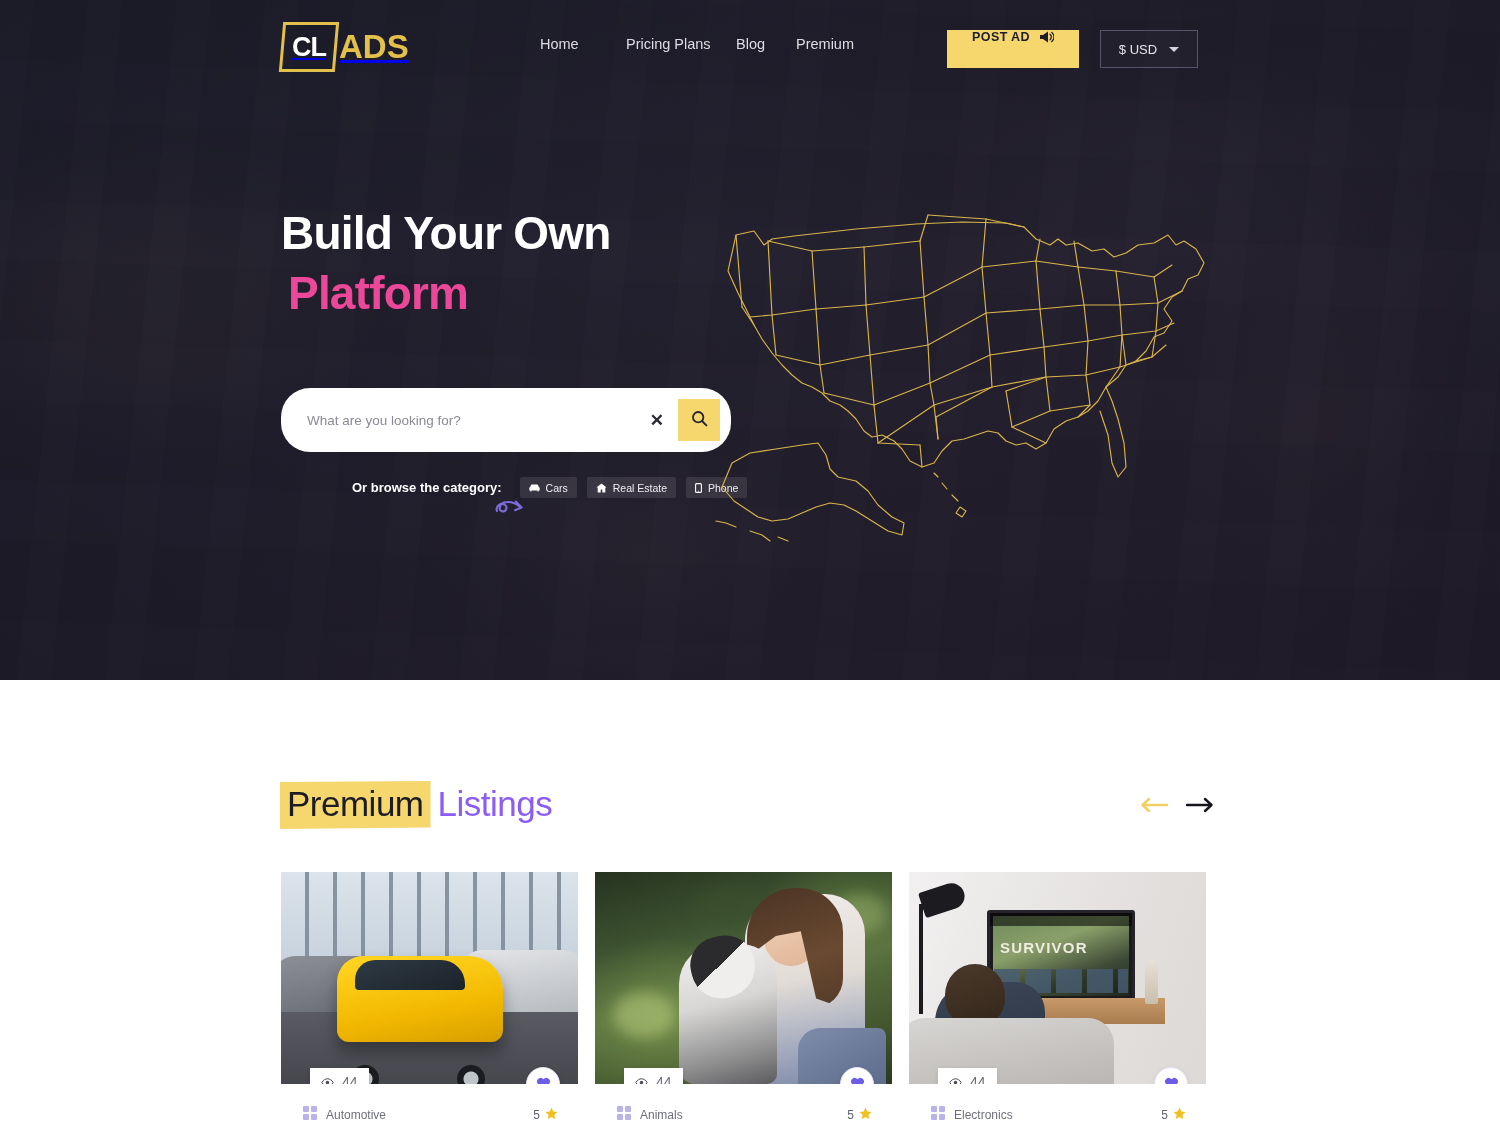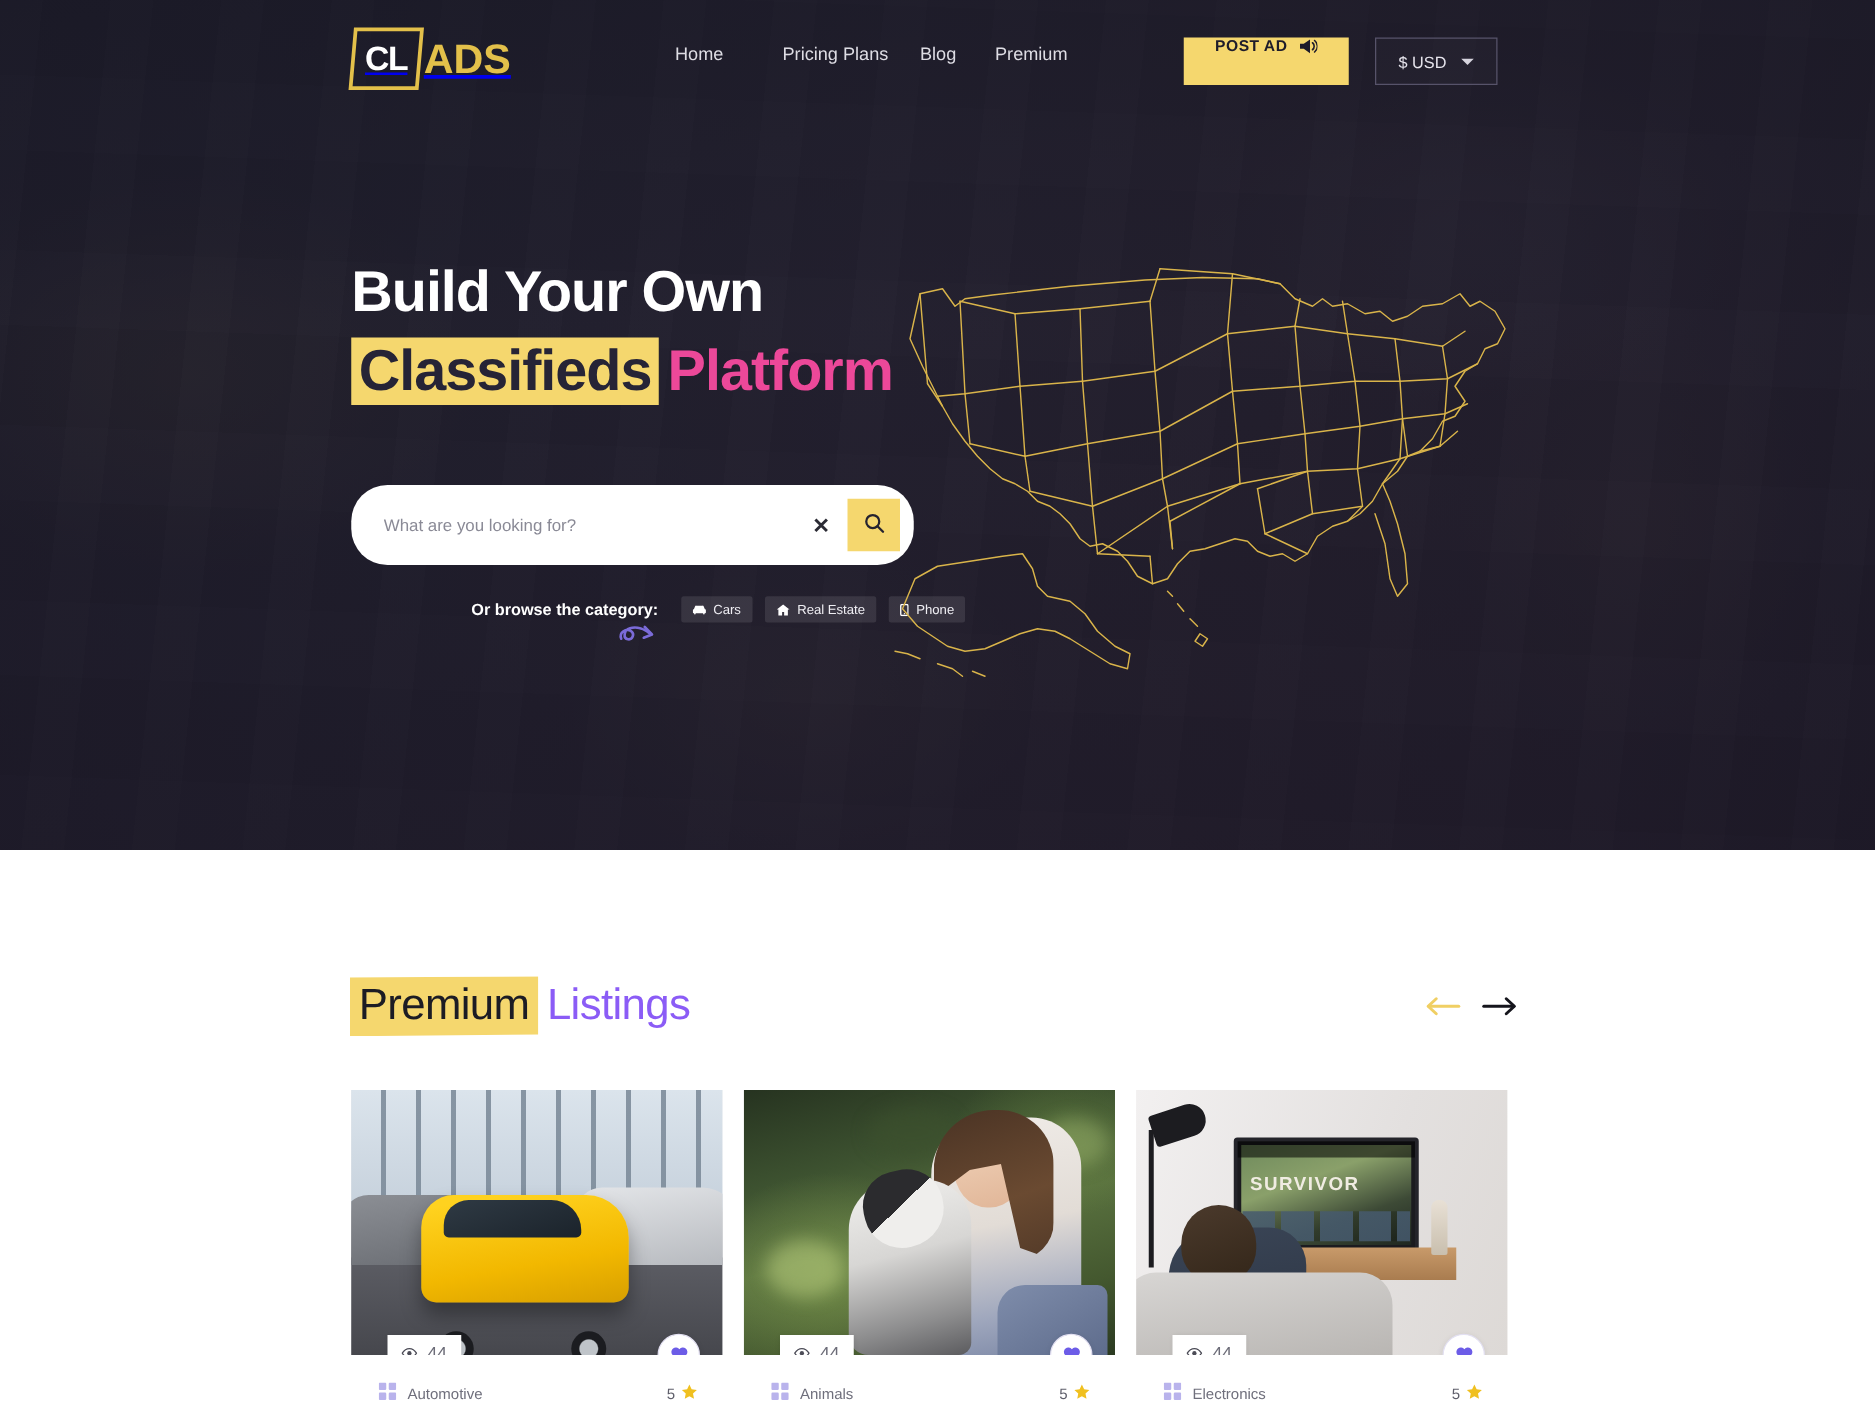--- a/index.html
+++ b/index.html
@@ -129,21 +129,21 @@
     font-size: 17px; color: #2b2b34; font-weight: 700;
     padding: 0 14px; line-height: 1;
   }
   .search-btn {
     width: 42px; height: 42px; margin-right: 11px;
     background: #f5d76e; border: none; cursor: pointer;
     display: flex; align-items: center; justify-content: center;
   }
 
   .browse {
-    position: absolute; left: 377px; top: 477px;
+    position: absolute; left: 352px; top: 477px;
     display: flex; align-items: center; gap: 10px;
   }
   .browse-label { color: #ffffff; font-size: 13px; font-weight: 700; margin-right: 8px; }
   .chip {
     background: rgba(255,255,255,0.10);
     border: none; cursor: pointer;
     color: #efeef3; font-size: 10.5px;
     height: 21px; padding: 0 9px;
     display: flex; align-items: center; gap: 6px;
     border-radius: 2px;
@@ -339,21 +339,20 @@
 
       <div class="currency">
         <span>$ USD</span>
         <span class="chev"></span>
       </div>
     </header>
 
     <div class="hero-left">
       <div class="h1">Build Your Own</div>
       <div class="h1 h1-row2">
-        <span class="hl">Classifieds</span>
         <span class="h1-rest">Platform</span>
       </div>
     </div>
 
     <div class="searchbar">
       <input type="text" placeholder="What are you looking for?" style="">
       <button class="clear-btn">✕</button>
       <button class="search-btn">
         <span>
           <svg width="17" height="17" viewBox="0 0 17 17" fill="none">

